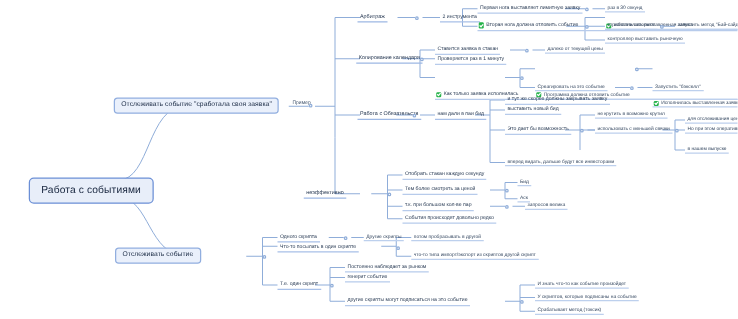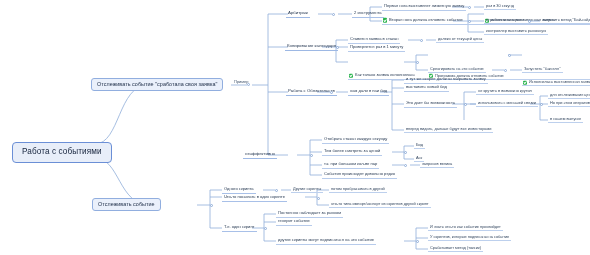--- a/index.html
+++ b/index.html
@@ -201,21 +201,21 @@
       <path d="M264,222 L276,222"></path>
       <path d="M264,241 L276,241"></path>
       <path d="M404,241 L416,241"></path>
       <path d="M416,228 L416,249"></path>
       <path d="M416,228 L428,228"></path>
       <path d="M416,238 L428,238"></path>
       <path d="M416,249 L428,249"></path>
     </g>
   </svg>
 
-  <div class="node root" style="left:12px;top:142px;">Работа с событиями</div>
+  <div class="node root" style="left:23px;top:142px;">Работа с событиями</div>
 
   <div class="node l1" style="left:91px;top:78px;">Отслеживать событие "сработала своя заявка"</div>
   <div class="node relation" style="left:232px;top:80px;">Пример</div>
   <span class="dot" style="left:247px;top:83px;"></span>
 
   <div class="node l2" style="left:286px;top:10px;">Арбитраж</div>
   <span class="dot" style="left:332px;top:12.5px;"></span>
   <div class="node l3" style="left:352px;top:10px;">2 инструмента</div>
   <div class="node plain" style="left:382px;top:3px;">Первая нога выставляет лимитную заявку</div>
   <span class="dot" style="left:468px;top:5.5px;"></span>

